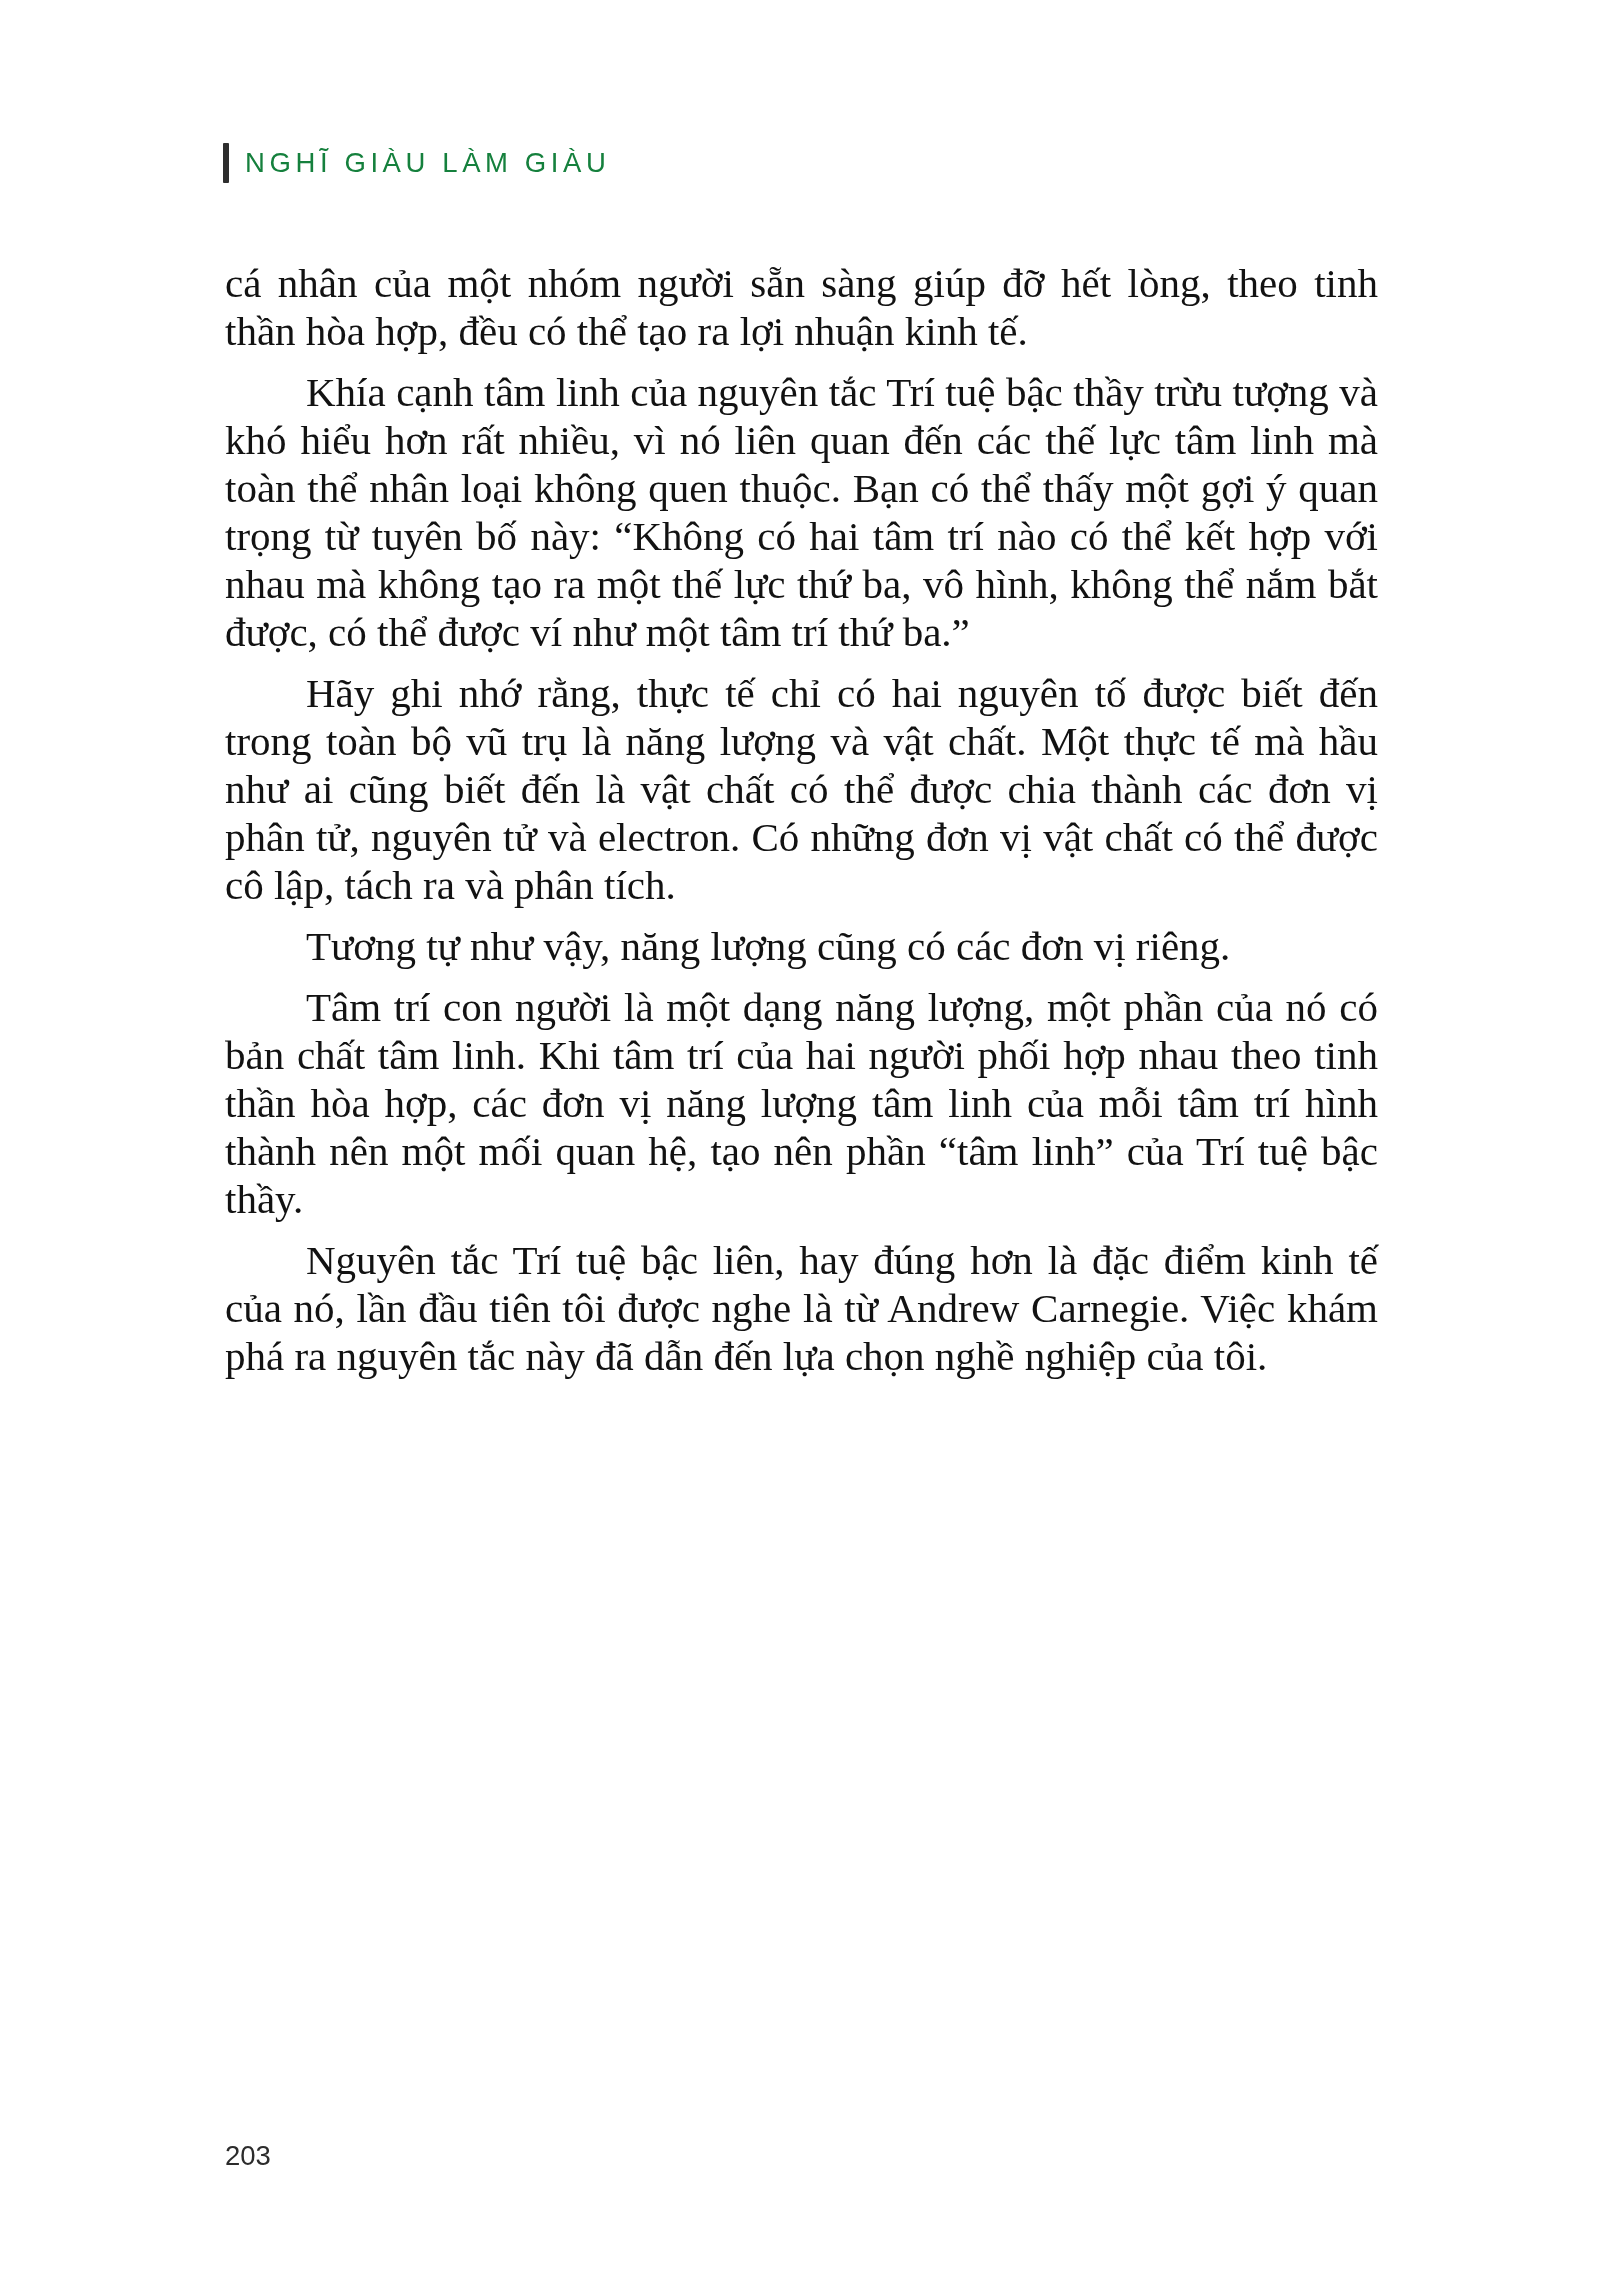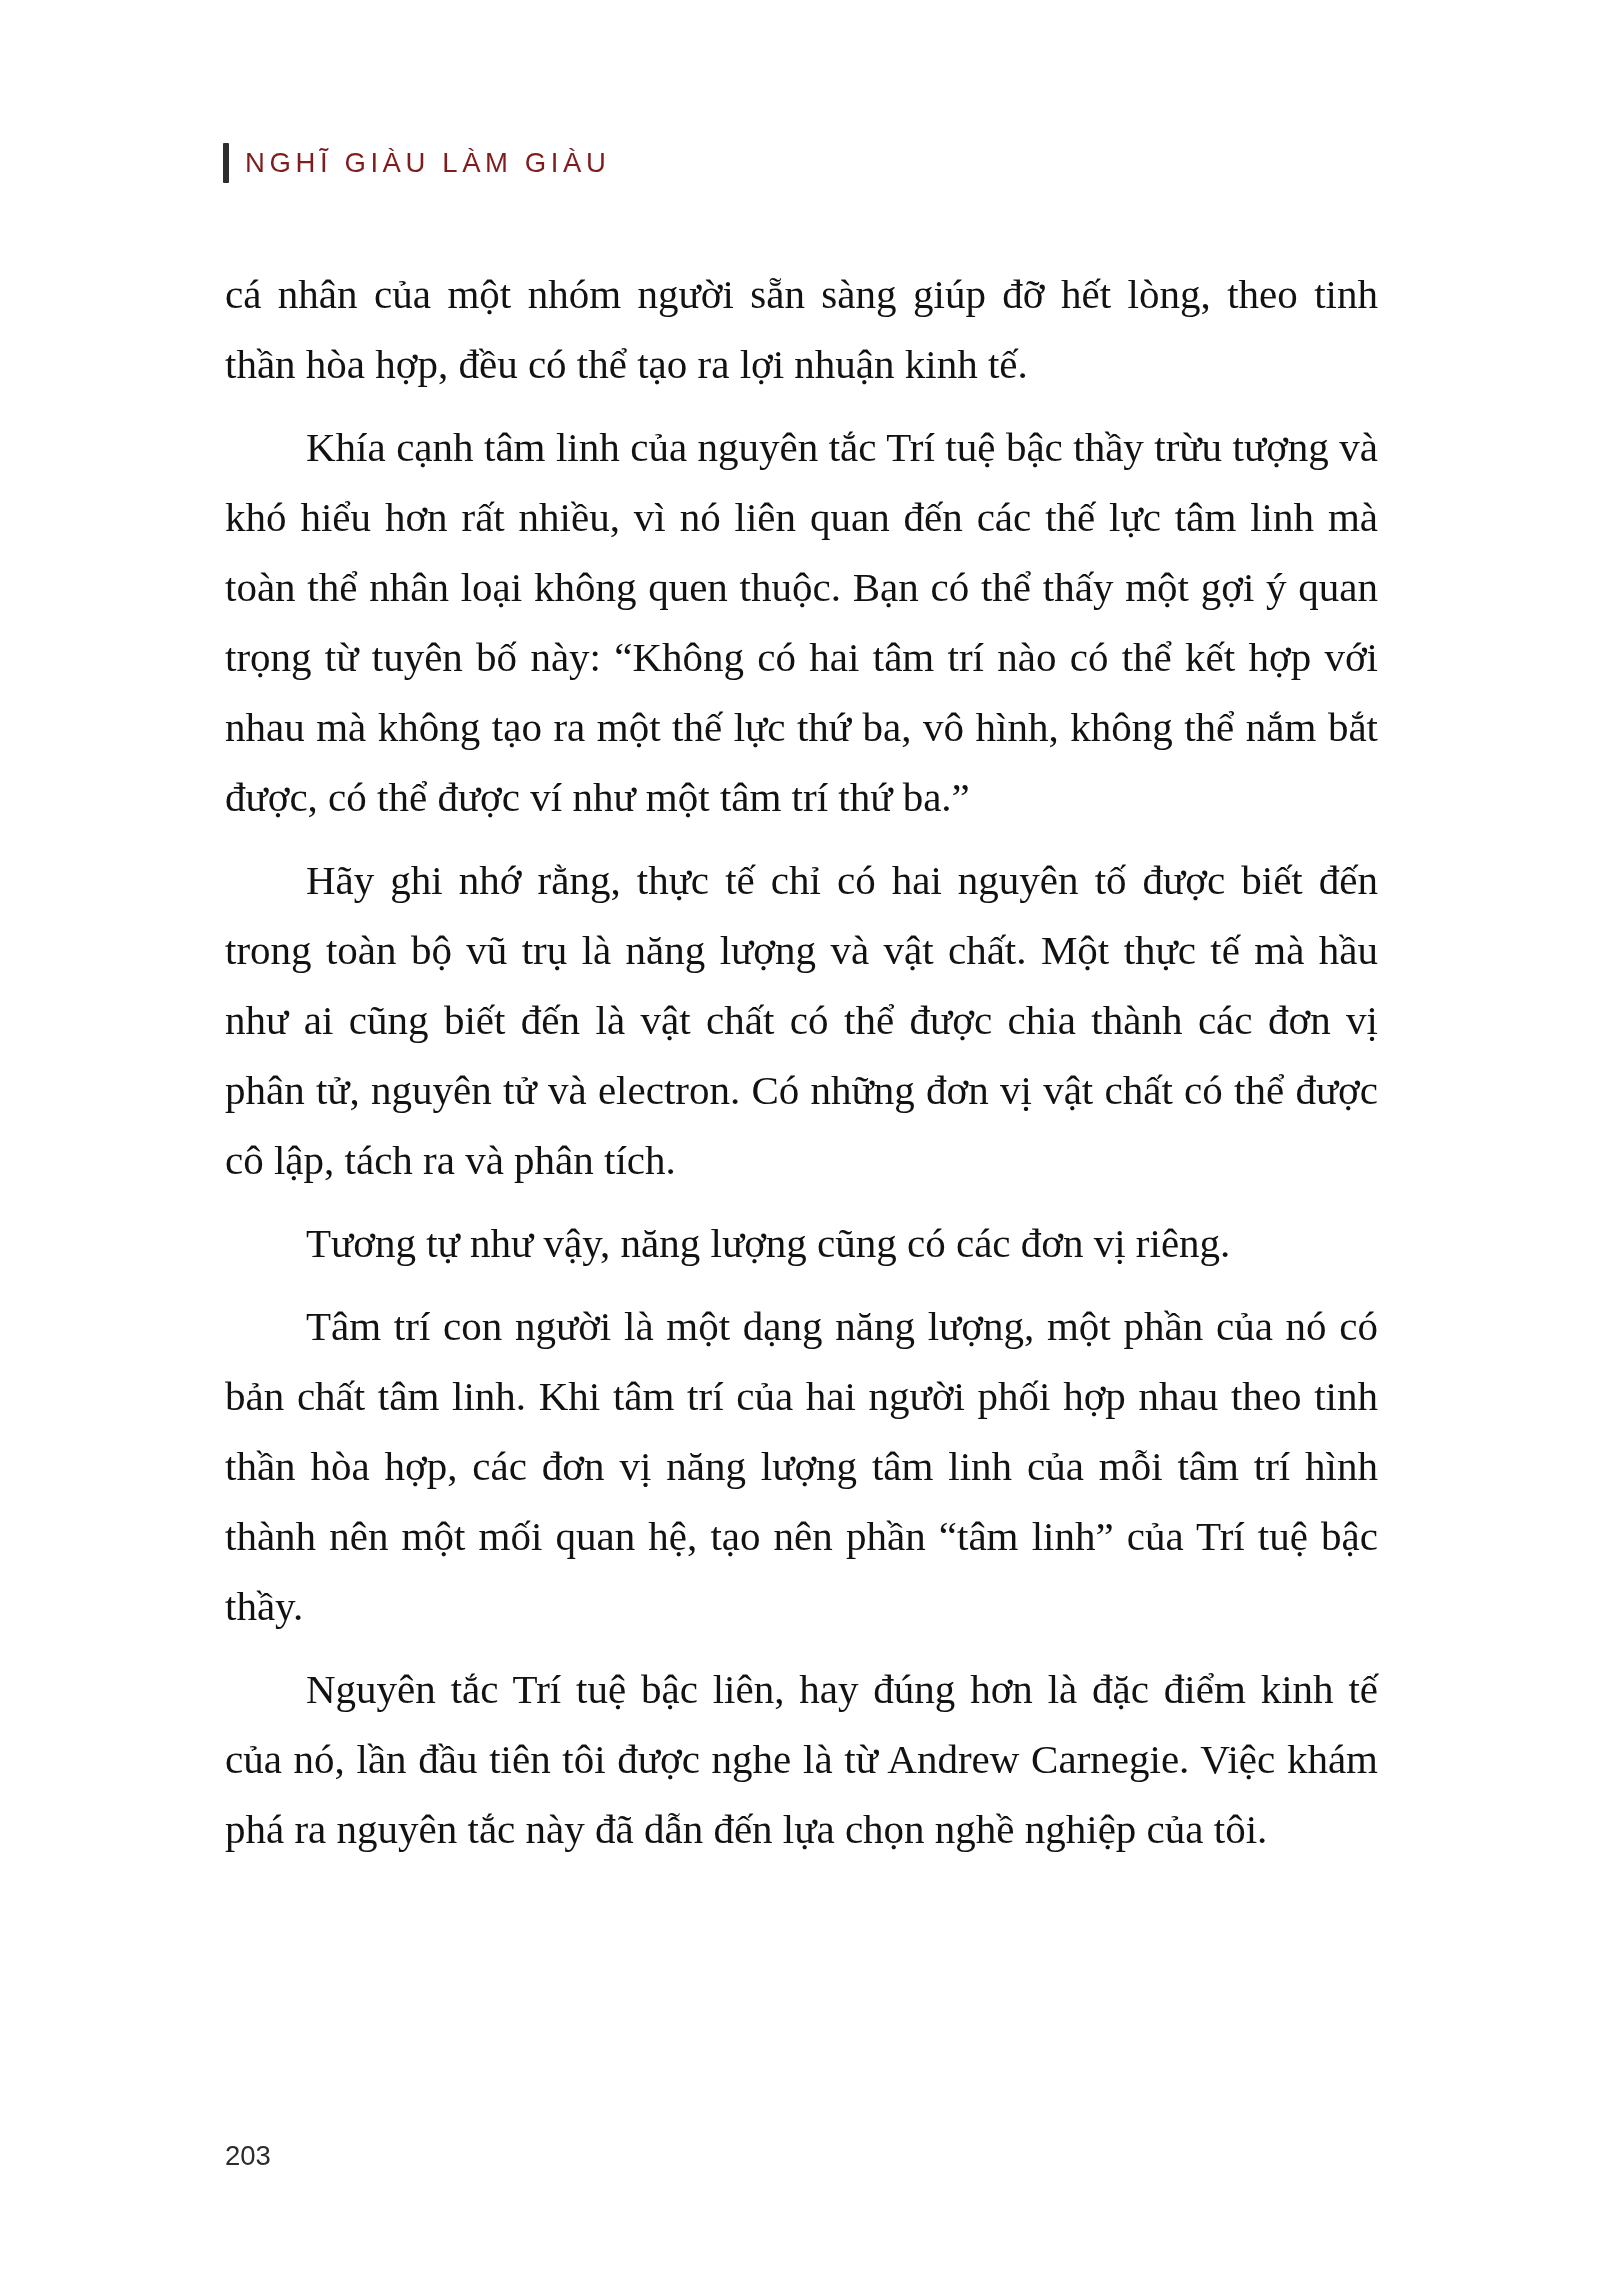--- a/index.html
+++ b/index.html
@@ -28,30 +28,30 @@
     display: inline-block;
     width: 5.5px;
     height: 40px;
     background: #2e2e2e;
     border-radius: 0.9px;
   }
   .head-text {
     font-family: "Liberation Sans", "DejaVu Sans", sans-serif;
     font-size: 27.5px;
     letter-spacing: 4.6px;
-    color: #7f1d1d;
+    color: #15803d;
     white-space: nowrap;
   }
   .body-text {
     position: absolute;
     left: 225px;
     top: 259px;
     width: 1153px;
     font-size: 41px;
-    line-height: 70px;
+    line-height: 48px;
     text-align: justify;
     text-justify: inter-word;
     color: #121212;
   }
   .para {
     margin: 0 0 13px 0;
   }
   .para.indent {
     text-indent: 81px;
   }

